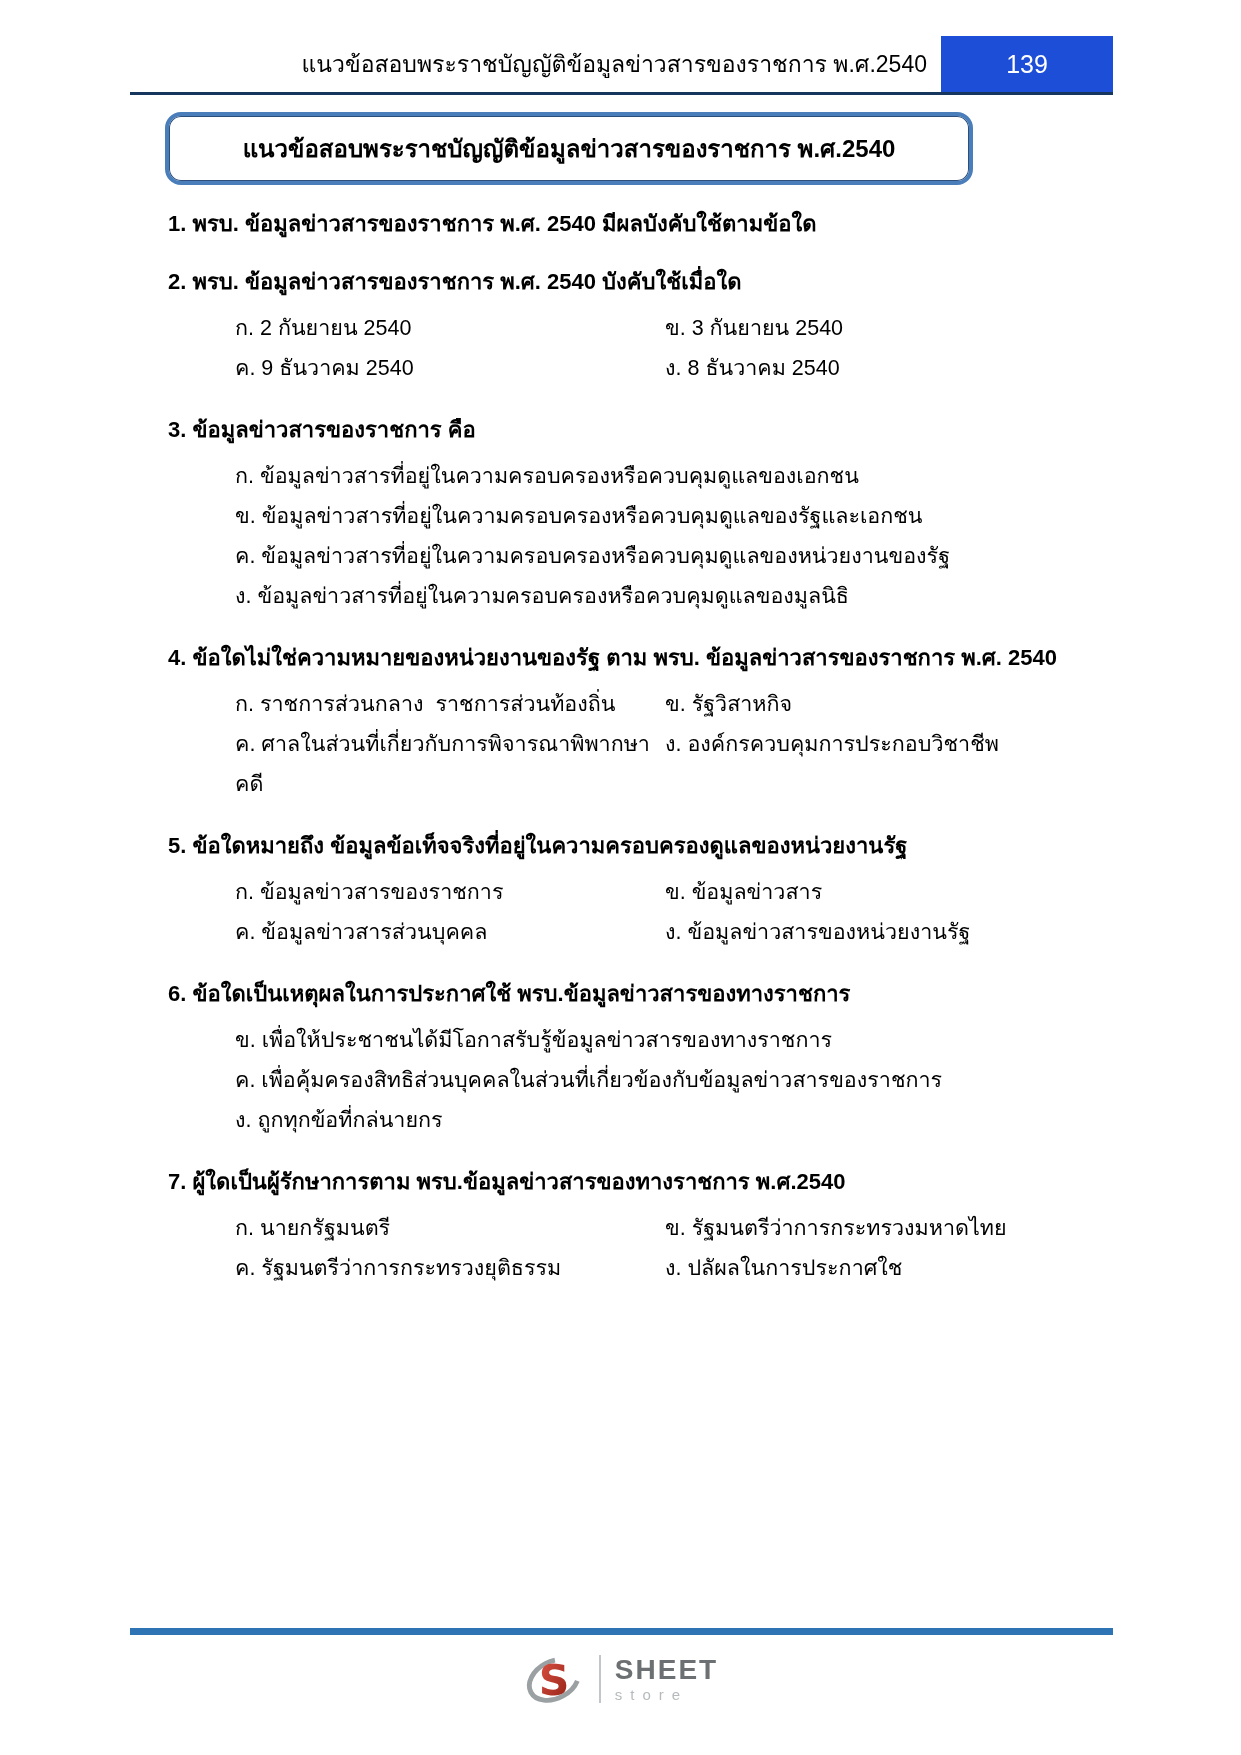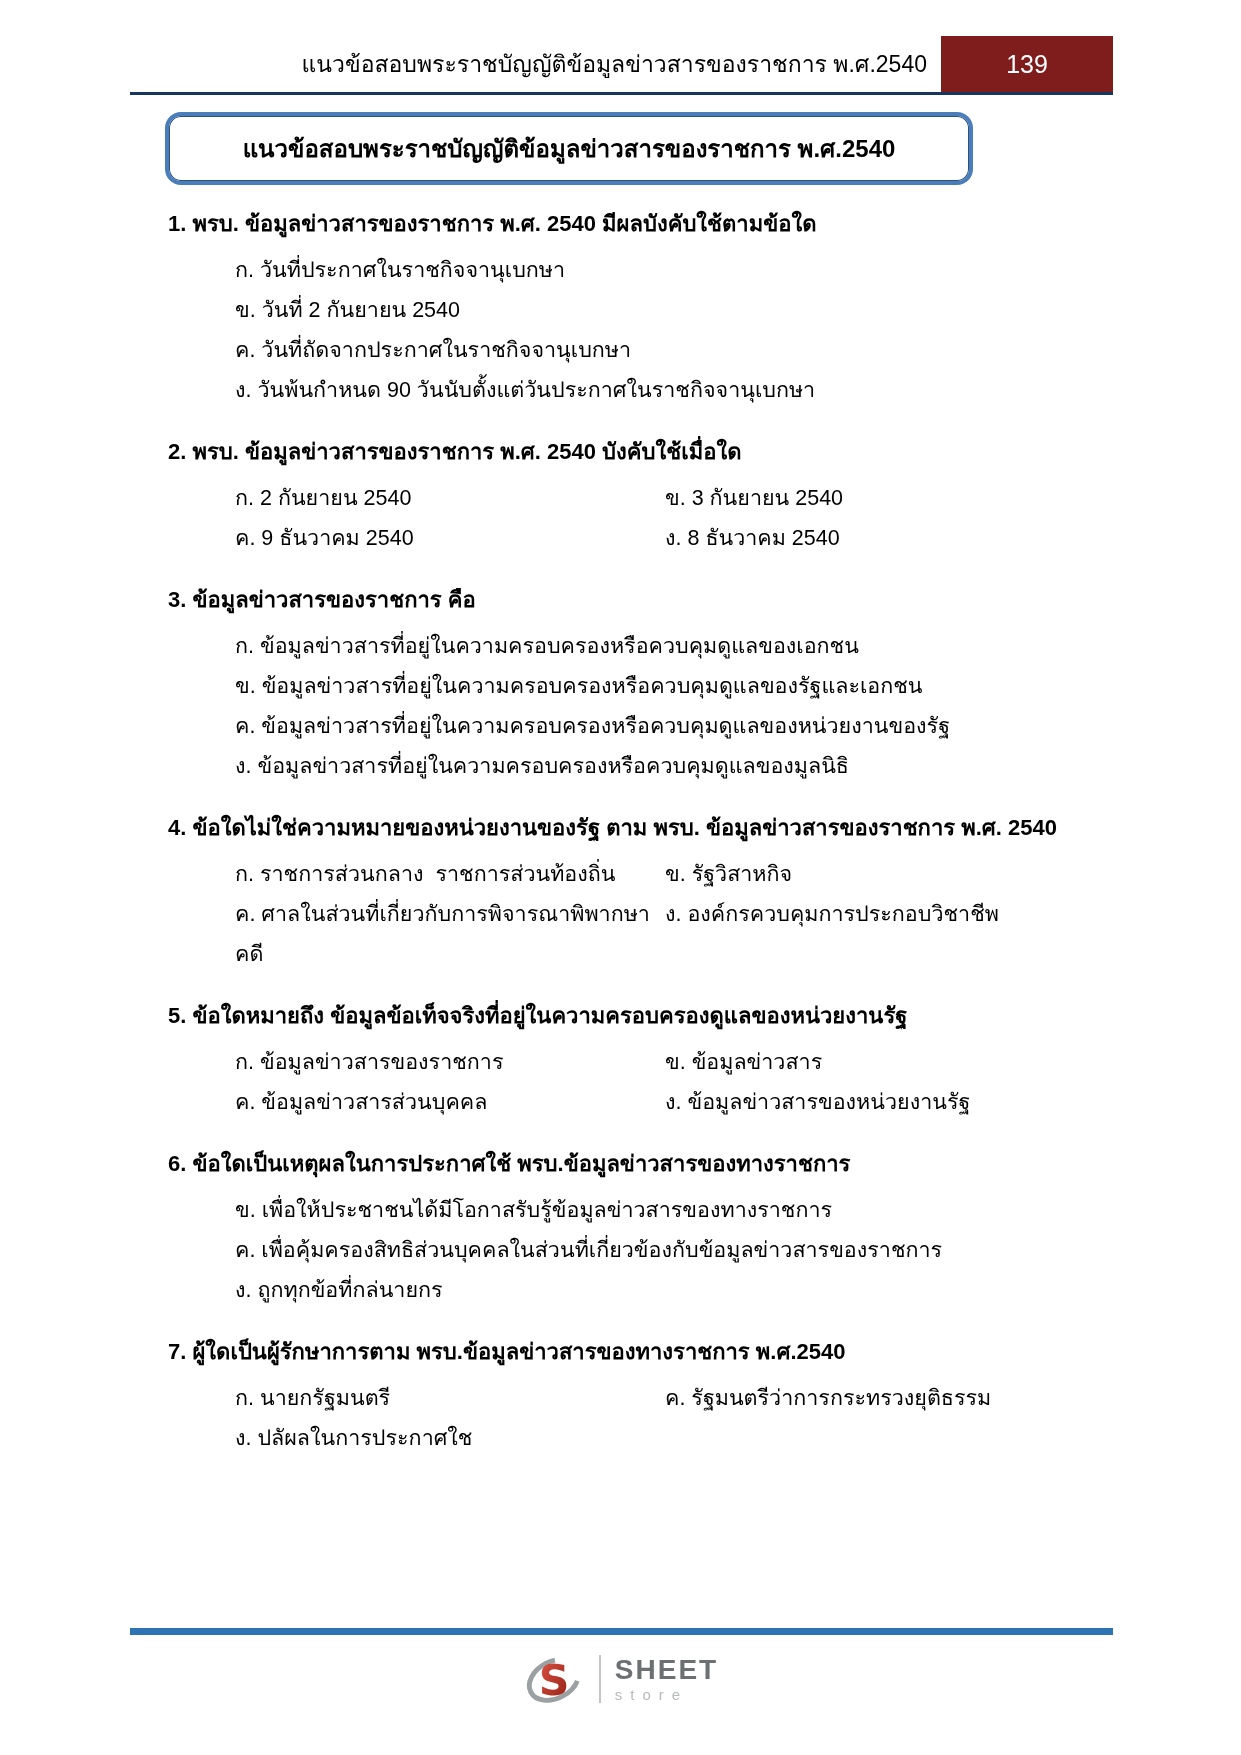--- a/index.html
+++ b/index.html
@@ -19,21 +19,21 @@
     height: 57px;
     display: flex; align-items: flex-end; justify-content: flex-end;
     border-bottom: 3px solid #17365d;
   }
   .header-title {
     font-size: 23px; color: #000;
     padding-bottom: 10px; padding-right: 14px;
     white-space: nowrap;
   }
   .page-number-badge {
-    width: 172px; height: 56px; background: #7f1d1d;
+    width: 172px; height: 56px; background: #1d4ed8;
     color: #ffffff; font-size: 25px;
     display: flex; align-items: center; justify-content: center;
     flex: 0 0 auto;
   }
 
   
   .title-box {
     position: absolute; left: 165px; top: 112px; width: 808px; height: 73px;
     border: 4px solid #4a7ebb; border-radius: 16px;
     box-shadow: inset 0 0 0 1px #2c4f7c;
@@ -90,26 +90,20 @@
     <div class="page-number-badge">139</div>
   </div>
 
   <div class="title-box">
     <span>แนวข้อสอบพระราชบัญญัติข้อมูลข่าวสารของราชการ พ.ศ.2540</span>
   </div>
 
   <div class="questions">
       <div class="question">
         <div class="q-title">1. พรบ. ข้อมูลข่าวสารของราชการ พ.ศ. 2540 มีผลบังคับใช้ตามข้อใด</div>
-        <div class="choices list">
-          <div class="choice">ก. วันที่ประกาศในราชกิจจานุเบกษา</div>
-          <div class="choice">ข. วันที่ 2 กันยายน 2540</div>
-          <div class="choice">ค. วันที่ถัดจากประกาศในราชกิจจานุเบกษา</div>
-          <div class="choice">ง. วันพ้นกำหนด 90 วันนับตั้งแต่วันประกาศในราชกิจจานุเบกษา</div>
-        </div>
       </div>
       <div class="question">
         <div class="q-title">2. พรบ. ข้อมูลข่าวสารของราชการ พ.ศ. 2540 บังคับใช้เมื่อใด</div>
         <div class="choices grid">
           <div class="choice">ก. 2 กันยายน 2540</div>
           <div class="choice">ข. 3 กันยายน 2540</div>
           <div class="choice">ค. 9 ธันวาคม 2540</div>
           <div class="choice">ง. 8 ธันวาคม 2540</div>
         </div>
       </div>
@@ -145,20 +139,21 @@
         <div class="choices list">
           <div class="choice">ข. เพื่อให้ประชาชนได้มีโอกาสรับรู้ข้อมูลข่าวสารของทางราชการ</div>
           <div class="choice">ค. เพื่อคุ้มครองสิทธิส่วนบุคคลในส่วนที่เกี่ยวข้องกับข้อมูลข่าวสารของราชการ</div>
           <div class="choice">ง. ถูกทุกข้อที่กล่นายกร</div>
         </div>
       </div>
       <div class="question">
         <div class="q-title">7. ผู้ใดเป็นผู้รักษาการตาม พรบ.ข้อมูลข่าวสารของทางราชการ พ.ศ.2540</div>
         <div class="choices grid">
           <div class="choice">ก. นายกรัฐมนตรี</div>
+          <div class="choice">ข. รัฐมนตรีว่าการกระทรวงมหาดไทย</div>
           <div class="choice">ค. รัฐมนตรีว่าการกระทรวงยุติธรรม</div>
           <div class="choice">ง. ปลัผลในการประกาศใช</div>
         </div>
       </div>
     </div>
 
   <div class="footer-bar"></div>
   <div class="footer-logo">
     <svg class="logo-mark" viewBox="0 0 64 64" xmlns="http://www.w3.org/2000/svg">
       <defs>

